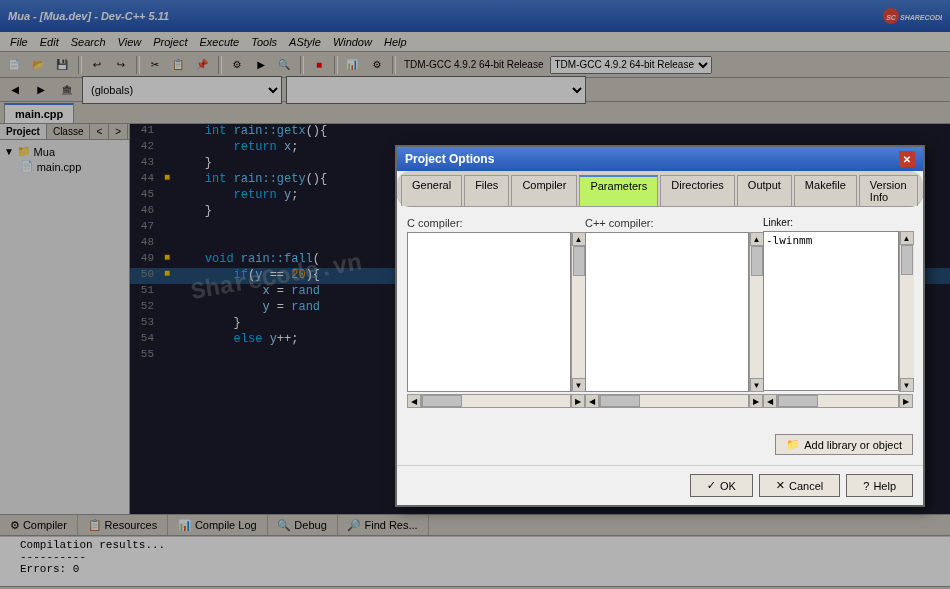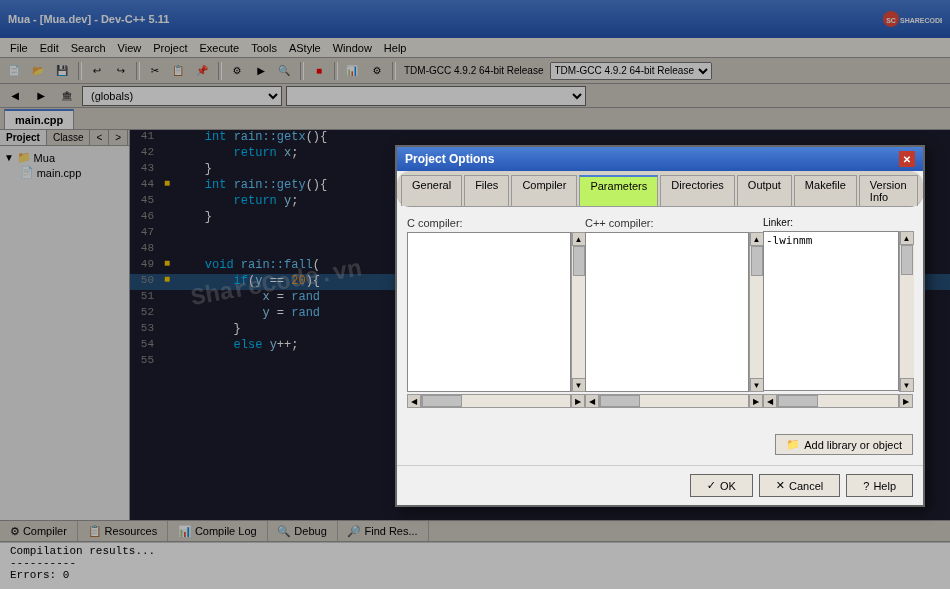--- a/index.html
+++ b/index.html
@@ -10,43 +10,45 @@
       font-family: 'Segoe UI', Tahoma, sans-serif;
       font-size: 12px;
       background: #d4d0c8;
       position: relative;
     }
 
     
     #title-bar {
       background: linear-gradient(to bottom, #4a7fd4, #2657b5);
       color: white;
-      height: 38px;
+      height: 32px;
       display: flex;
       align-items: center;
       padding: 0 8px;
       font-size: 11px;
       font-weight: bold;
+      font-style: italic;
     }
     #title-bar .title-text { flex: 1; }
     #title-bar .sharecode-logo {
       margin-left: auto;
       display: flex;
       align-items: center;
       font-size: 10px;
     }
 
     
     #menu-bar {
       background: #f0ece4;
       height: 20px;
       display: flex;
       align-items: center;
       padding: 0 4px;
       border-bottom: 1px solid #999;
+      font-style: italic;
     }
     #menu-bar span {
       padding: 0 6px;
       font-size: 11px;
       cursor: pointer;
       height: 100%;
       display: flex;
       align-items: center;
     }
 
@@ -83,21 +85,21 @@
     #globals-bar {
       background: #d4d0c8;
       height: 24px;
       display: flex;
       align-items: center;
       padding: 2px 4px;
       border-bottom: 1px solid #999;
       gap: 4px;
     }
     .globals-select {
-      height: 20px;
+      height: 28px;
       background: white;
       border: 1px solid #666;
       font-size: 11px;
       padding: 0 4px;
       width: 200px;
     }
 
     
     #main-area {
       display: flex;
@@ -241,21 +243,21 @@
       border-right: 1px solid #aaa;
     }
 
     
     #bottom-panel {
       background: white;
       height: 50px;
       overflow: auto;
       font-family: 'Courier New', monospace;
       font-size: 11px;
-      padding: 2px 10px;
+      padding: 2px 20px;
       border-top: 1px solid #ccc;
     }
     .compile-text { color: #000; }
 
     
     #status-bar {
       background: #d4d0c8;
       height: 20px;
       display: flex;
       align-items: center;

